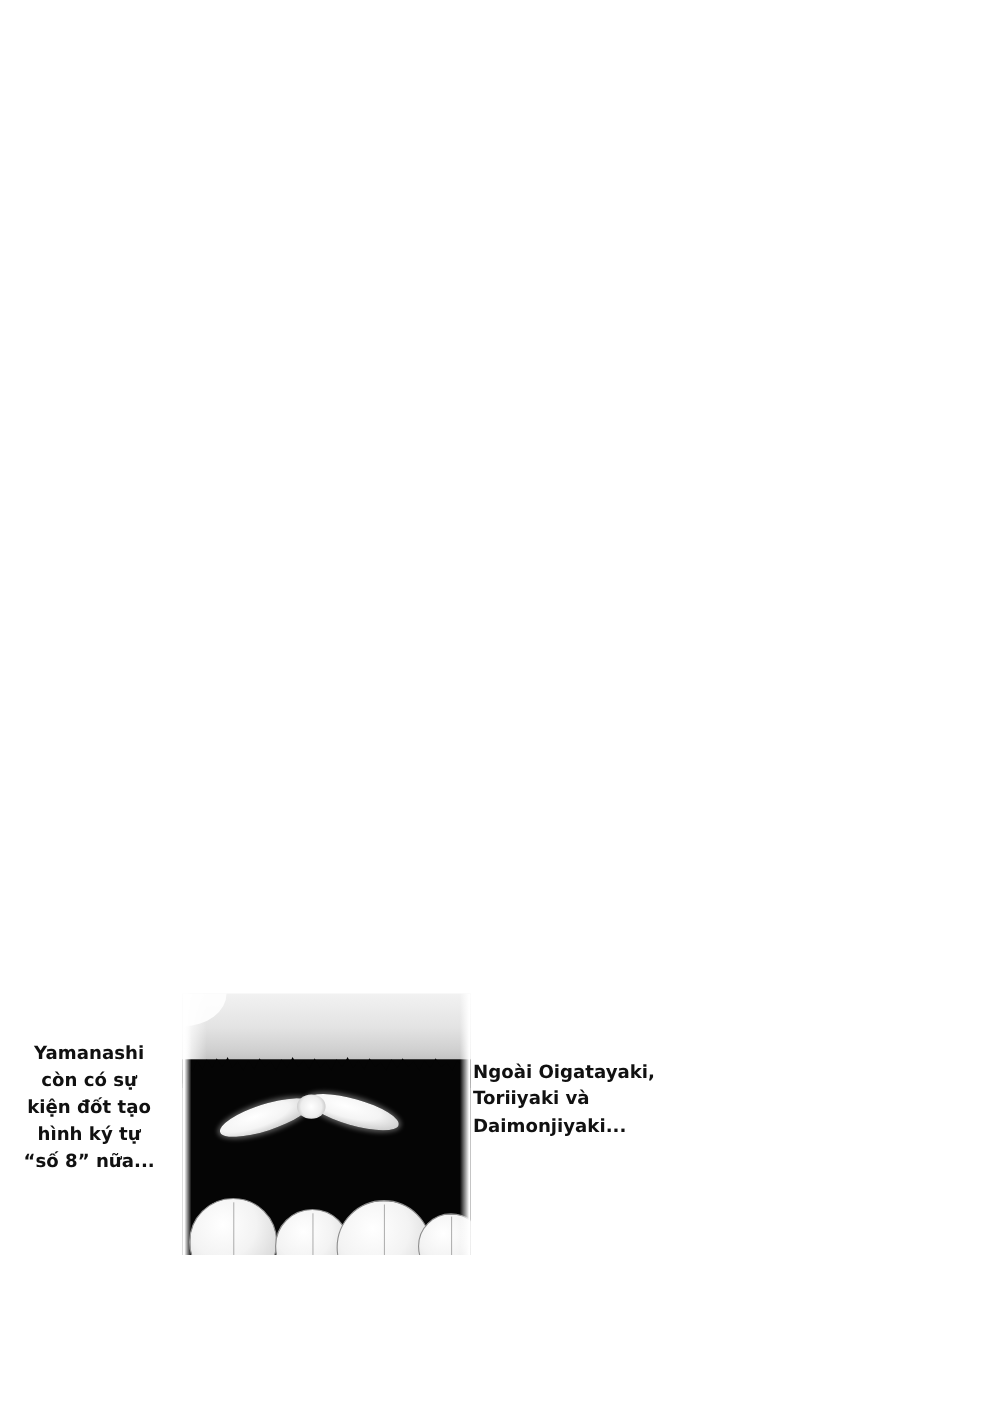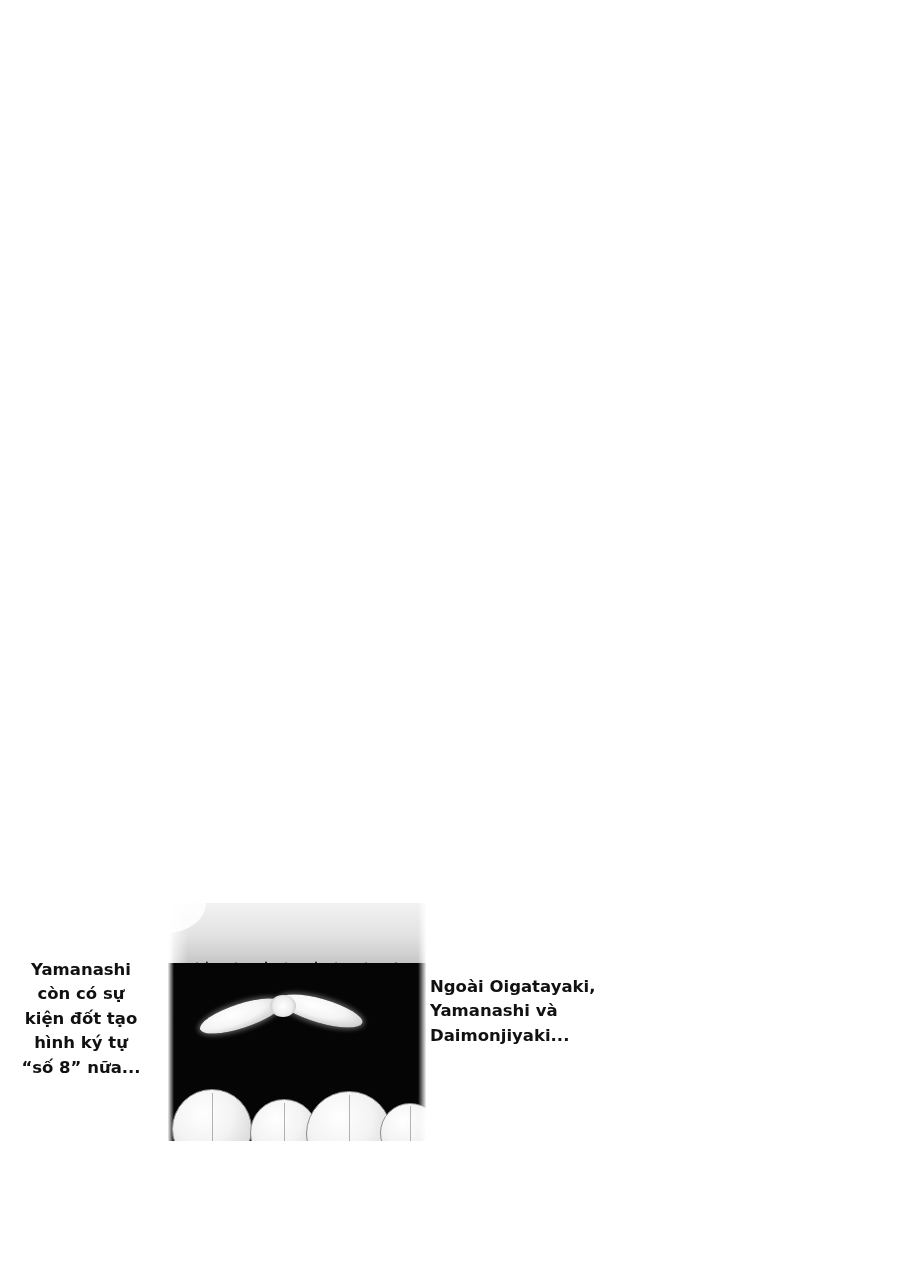--- a/index.html
+++ b/index.html
@@ -137,21 +137,20 @@
     background: linear-gradient(270deg, rgba(255,255,255,0) 0%, #ffffff 80%);
   }
 
   
   .caption {
     position: absolute;
     font-family: "DejaVu Sans", sans-serif;
     font-weight: 700;
     color: #111111;
     line-height: 1.48;
-    margin-top: 12px;
   }
   .caption-left {
     left: 16px;
     top: 946px;
     width: 130px;
     text-align: center;
     font-size: 16.5px;
   }
   .caption-right {
     left: 430px;
@@ -202,16 +201,16 @@
     <div class="lantern l4">
         <span class="rib"></span>
       </div>
 
     <div class="panel-edge-l"></div>
     <div class="panel-edge-r"></div>
   </div>
 
   <div class="caption caption-left">Yamanashi còn có sự kiện đốt tạo hình ký tự “số 8” nữa...</div>
 
-  <div class="caption caption-right">Ngoài Oigatayaki, Yamanashi và Daimonjiyaki...</div>
+  <div class="caption caption-right">Ngoài Oigatayaki, Toriiyaki và Daimonjiyaki...</div>
 
 
 </div>
 
 </body></html>

